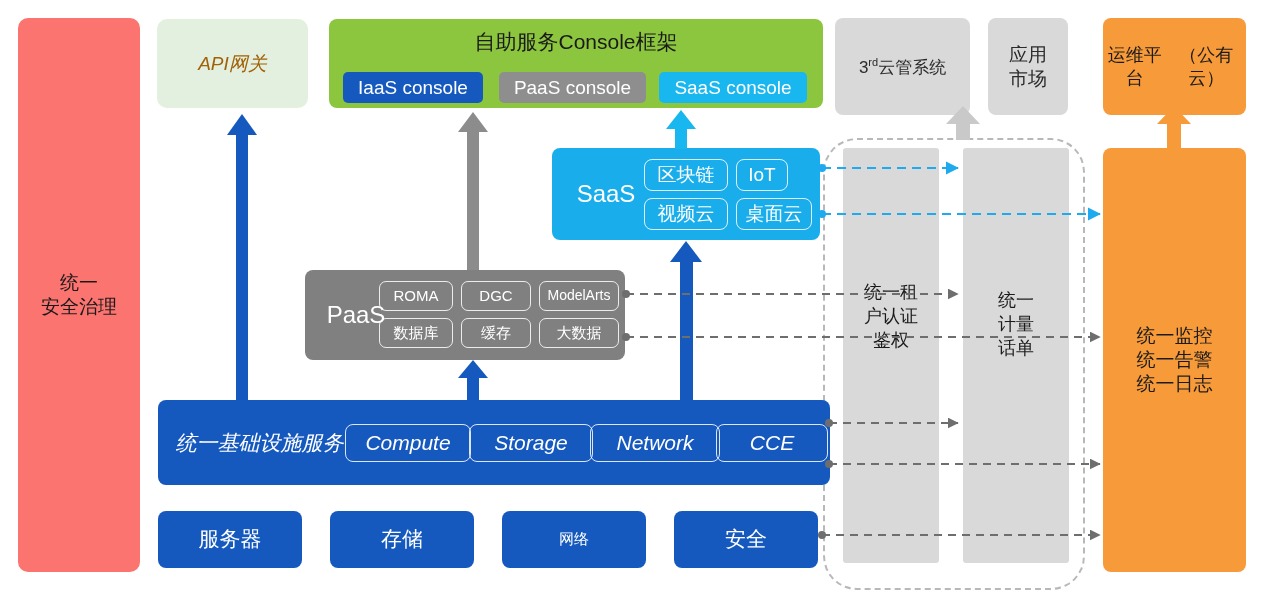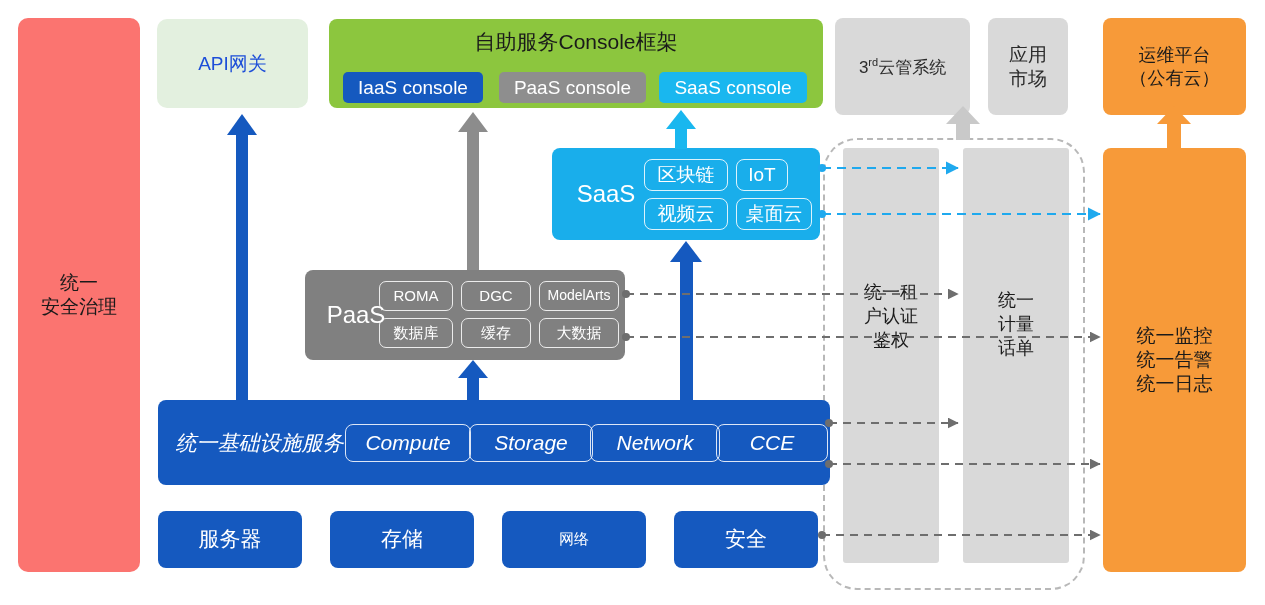--- a/index.html
+++ b/index.html
@@ -4,21 +4,21 @@
 <style>
   html,body{margin:0;padding:0;background:#ffffff;}
   body{font-family:"Liberation Sans","DejaVu Sans",sans-serif;}
   #stage{position:relative;width:1265px;height:605px;background:#fff;overflow:hidden;}
   .box{position:absolute;box-sizing:border-box;display:flex;align-items:center;justify-content:center;text-align:center;line-height:1.25;}
   .r10{border-radius:10px;}
   .r8{border-radius:8px;}
 
   
   .red{background:#fb7470;color:#1a1a1a;}
-  .mint{background:#e3f0df;color:#1d4ed8;}
+  .mint{background:#e3f0df;color:#a16207;font-style:italic;}
   .green{background:#8cc63e;color:#1a1a1a;}
   .greyblk{background:#d9d9d9;color:#2b2b2b;}
   .orange{background:#f79a39;color:#1a1a1a;}
   .paas{background:#808080;color:#fff;}
   .saas{background:#19aeeb;color:#fff;}
   .bluebar{background:#1559bf;color:#fff;}
   .bluebox{background:#1559bf;color:#fff;}
   .greycol{background:#d9d9d9;}
 
   
@@ -73,21 +73,21 @@
   </div>
 
   <div class="box r8 greyblk" style="left:988px;top:18px;width:80px;height:97px;">
     <div class="label" style="flex-direction:column;font-size:19px;">
       <span>应用</span>
       <span>市场</span>
     </div>
   </div>
 
   <div class="box r8 orange" style="left:1103px;top:18px;width:143px;height:97px;">
-    <div class="label" style="flex-direction:column;font-size:18px;">
+    <div class="label" style="flex-direction:row;font-size:18px;">
       <span>运维平台</span>
       <span>（公有云）</span>
     </div>
   </div>
 
   <div style="position:absolute;left:823px;top:138px;width:262px;height:452px;
               border:2.5px dashed #b8b8b8;border-radius:34px;box-sizing:border-box;"></div>
 
   <div class="greycol" style="position:absolute;left:843px;top:148px;width:96px;height:415px;border-radius:3px;"></div>
   <div class="greycol" style="position:absolute;left:963px;top:148px;width:106px;height:415px;border-radius:3px;"></div>

